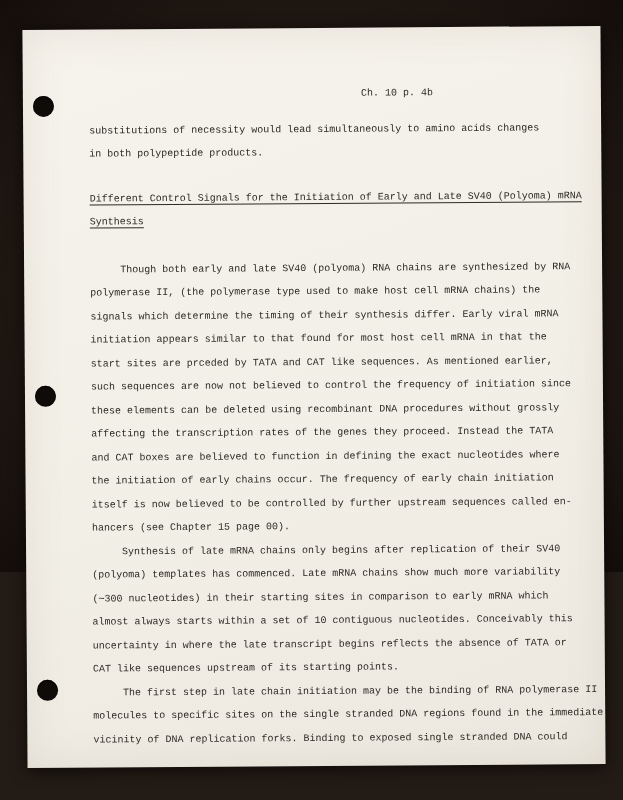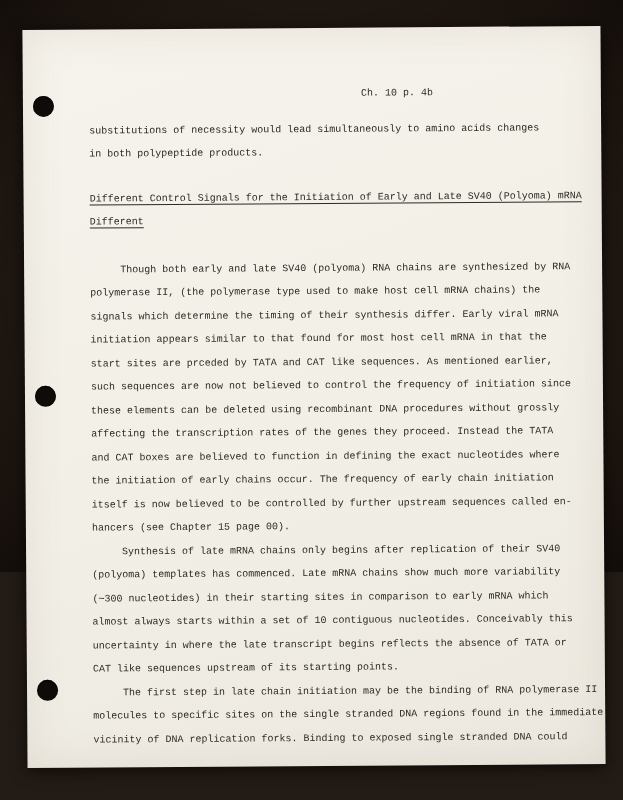--- a/index.html
+++ b/index.html
@@ -86,21 +86,21 @@
       <div class="block intro">
         <div class="line">substitutions of necessity would lead simultaneously to amino acids changes</div>
         <div class="line">in both polypeptide products.</div>
       </div>
 
       <div class="block heading">
         <div class="line">
           <span class="underlined">Different Control Signals for the Initiation of Early and Late SV40 (Polyoma) mRNA</span>
         </div>
         <div class="line">
-          <span class="underlined">Different</span>
+          <span class="underlined">Synthesis</span>
         </div>
       </div>
 
       <div class="block para1">
         <div class="line indent">Though both early and late SV40 (polyoma) RNA chains are synthesized by RNA</div>
         <div class="line">polymerase II, (the polymerase type used to make host cell mRNA chains) the</div>
         <div class="line">signals which determine the timing of their synthesis differ.  Early viral mRNA</div>
         <div class="line">initiation appears similar to that found for most host cell mRNA in that the</div>
         <div class="line">start sites are prceded by TATA and CAT like sequences.  As mentioned earlier,</div>
         <div class="line">such sequences are now not believed to control the frequency of initiation since</div>

